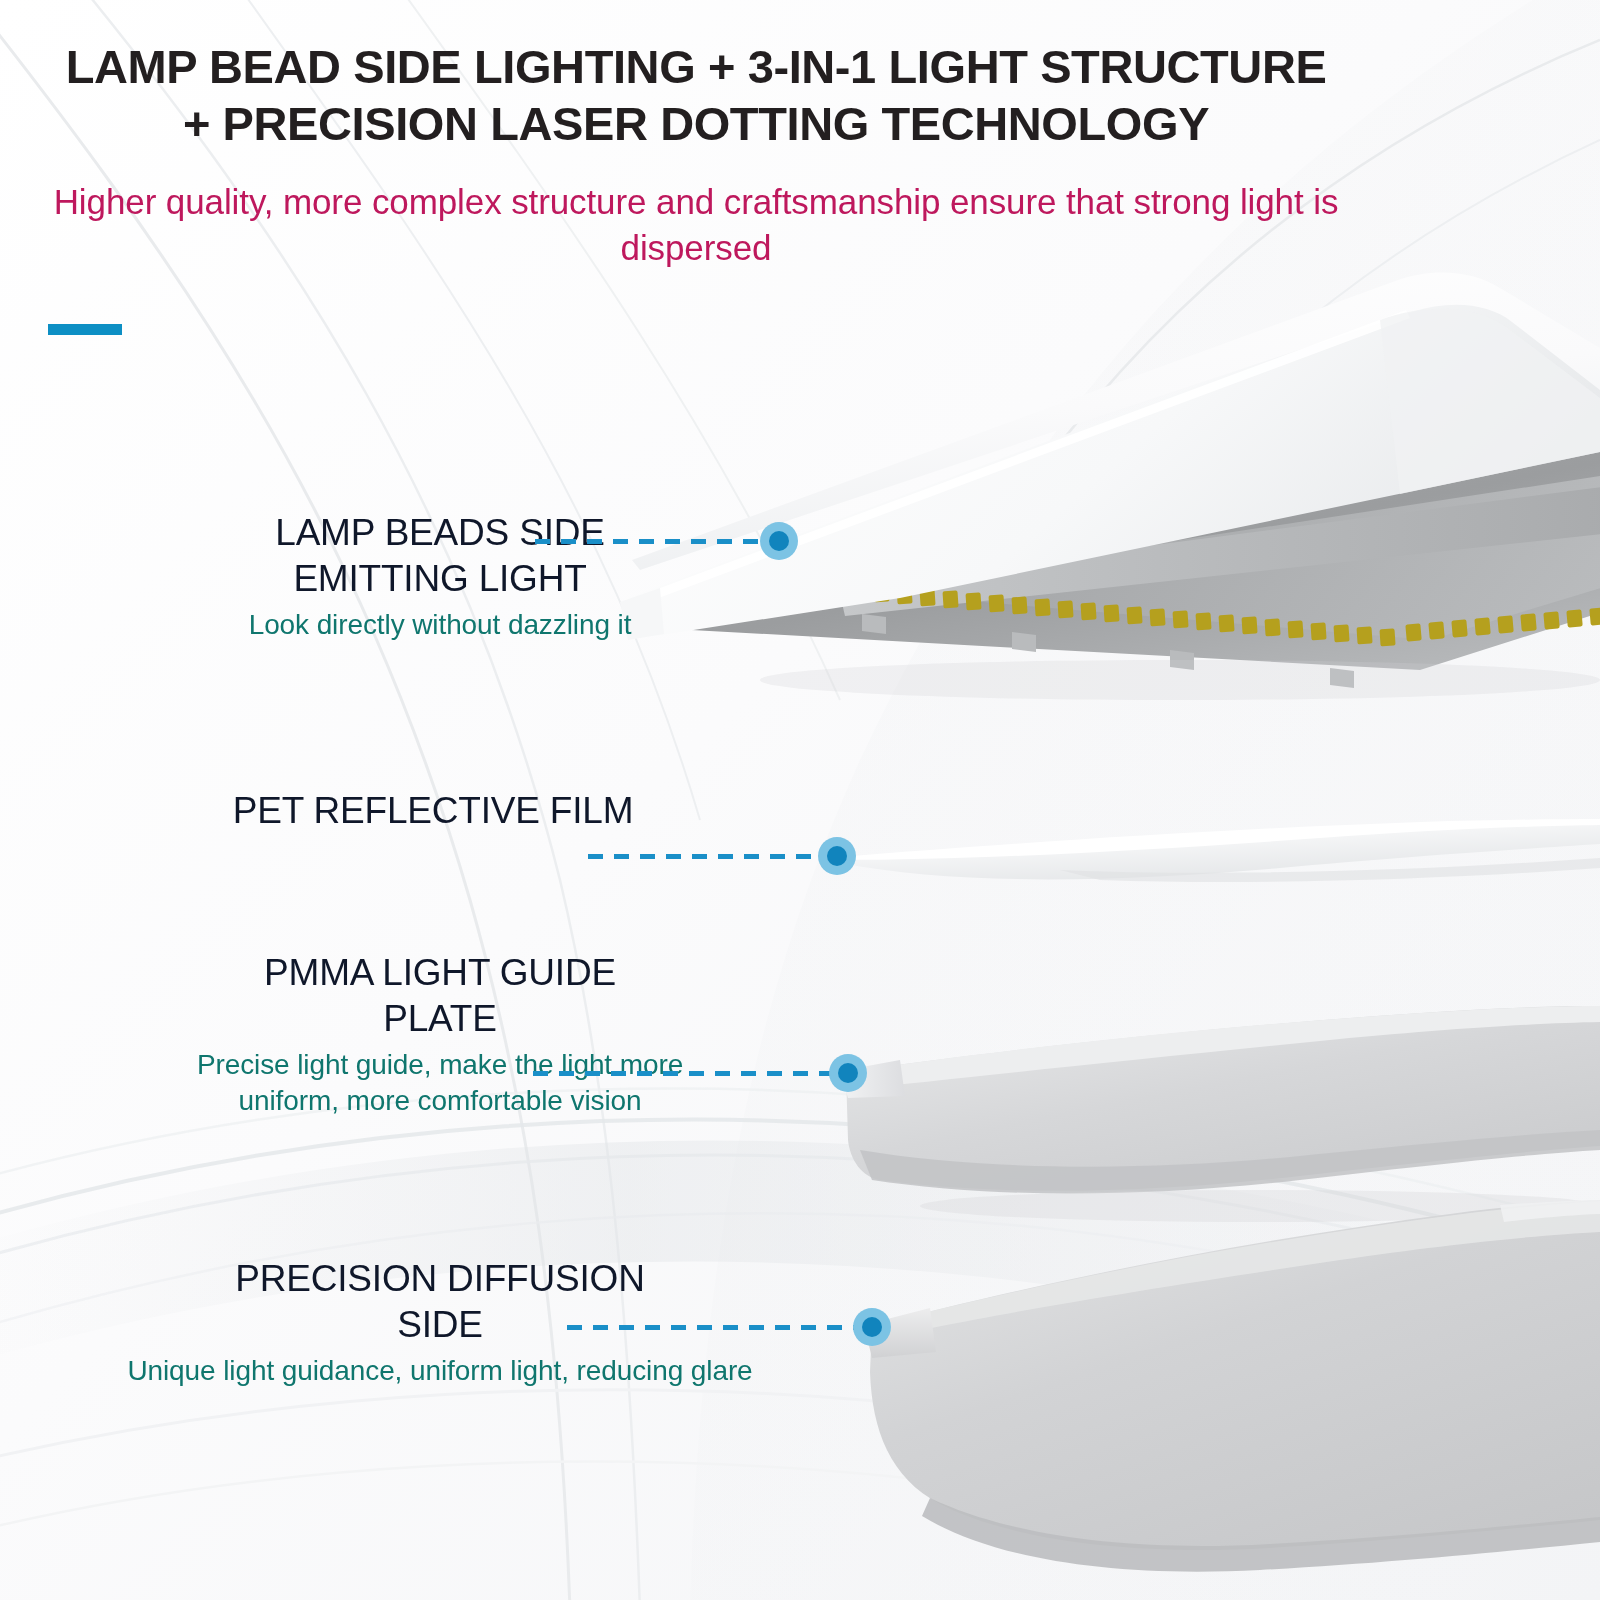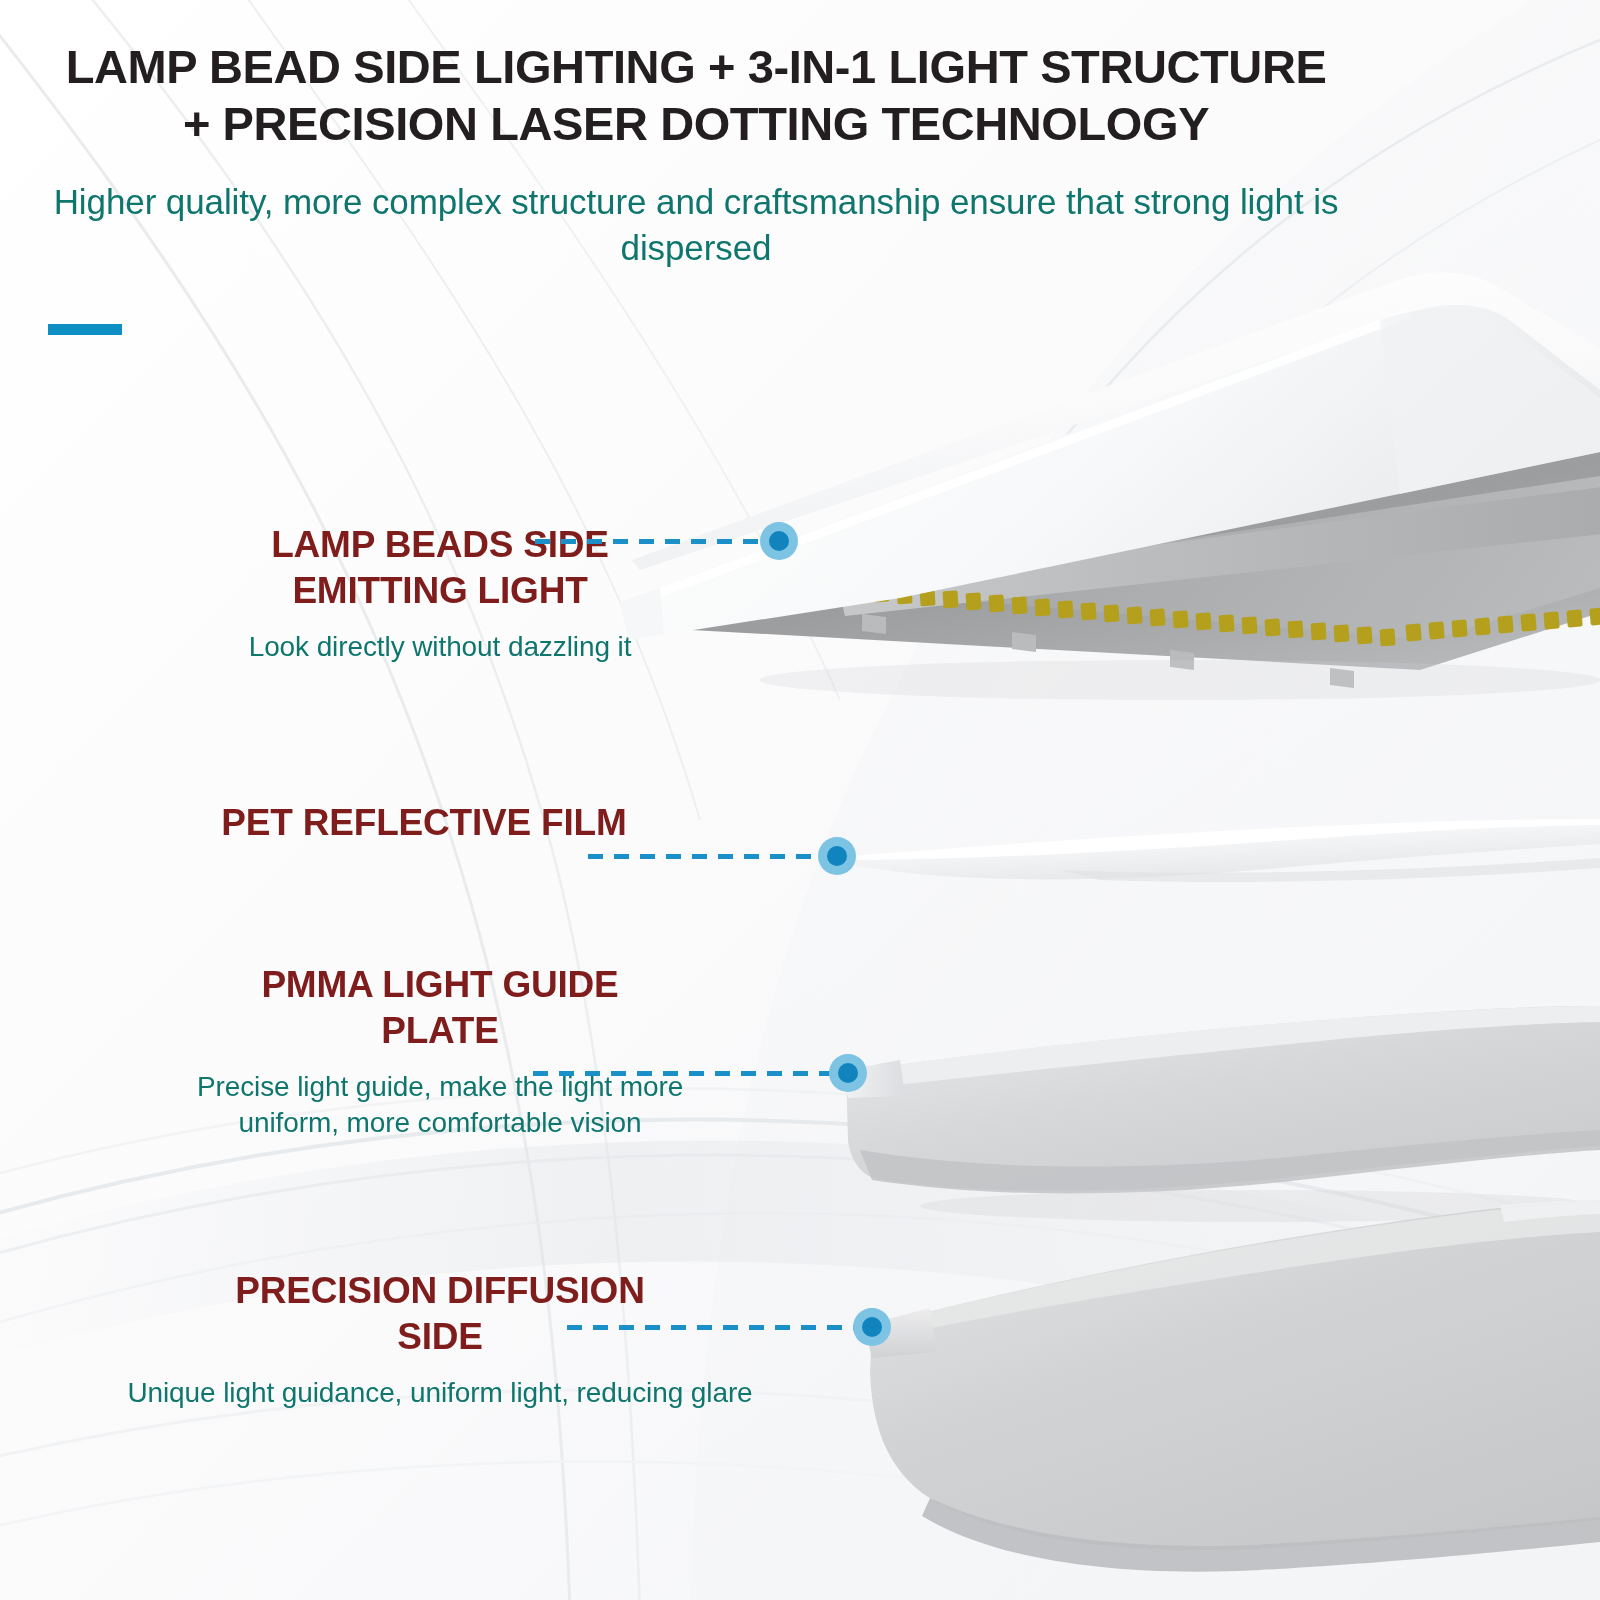--- a/index.html
+++ b/index.html
@@ -40,59 +40,59 @@
     line-height: 1.22;
     font-weight: bold;
     color: #231f20;
     letter-spacing: -0.4px;
   }
   #subtitle {
     margin: 26px 0 0 0;
     font-size: 35px;
     line-height: 1.32;
     font-weight: 400;
-    color: #0f766e;
+    color: #be185d;
     letter-spacing: -0.1px;
     max-width: 1370px;
   }
   #accent-bar {
     position: absolute;
     left: 48px;
     top: 324px;
     width: 74px;
     height: 11px;
     background: #0d8fc4;
   }
 
   
   .feature-block {
     position: absolute;
     width: 680px;
   }
   .feature-title {
-    margin: 16px;
+    margin: 4px;
     font-size: 37px;
     line-height: 1.23;
-    font-weight: bold;
-    color: #7f1d1d;
+    font-weight: normal;
+    color: #0f172a;
     letter-spacing: -0.2px;
     white-space: pre-line;
   }
   .feature-desc {
     margin: 6px 0 0 0;
     font-size: 28px;
     line-height: 1.28;
     font-weight: 400;
     color: #0f766e;
     letter-spacing: -0.1px;
     white-space: pre-line;
   }
 
   #feature-1 { left: 100px; top: 506px; }
-  #feature-2 { left: 84px; top: 784px; }
+  #feature-2 { left: 93px; top: 784px; }
   #feature-3 { left: 100px; top: 946px; }
   #feature-4 { left: 100px; top: 1252px; }
 
   
   .leader {
     position: absolute;
     height: 5px;
     background-image: repeating-linear-gradient(
       to right,
       #1a8fc8 0px, #1a8fc8 15px,

